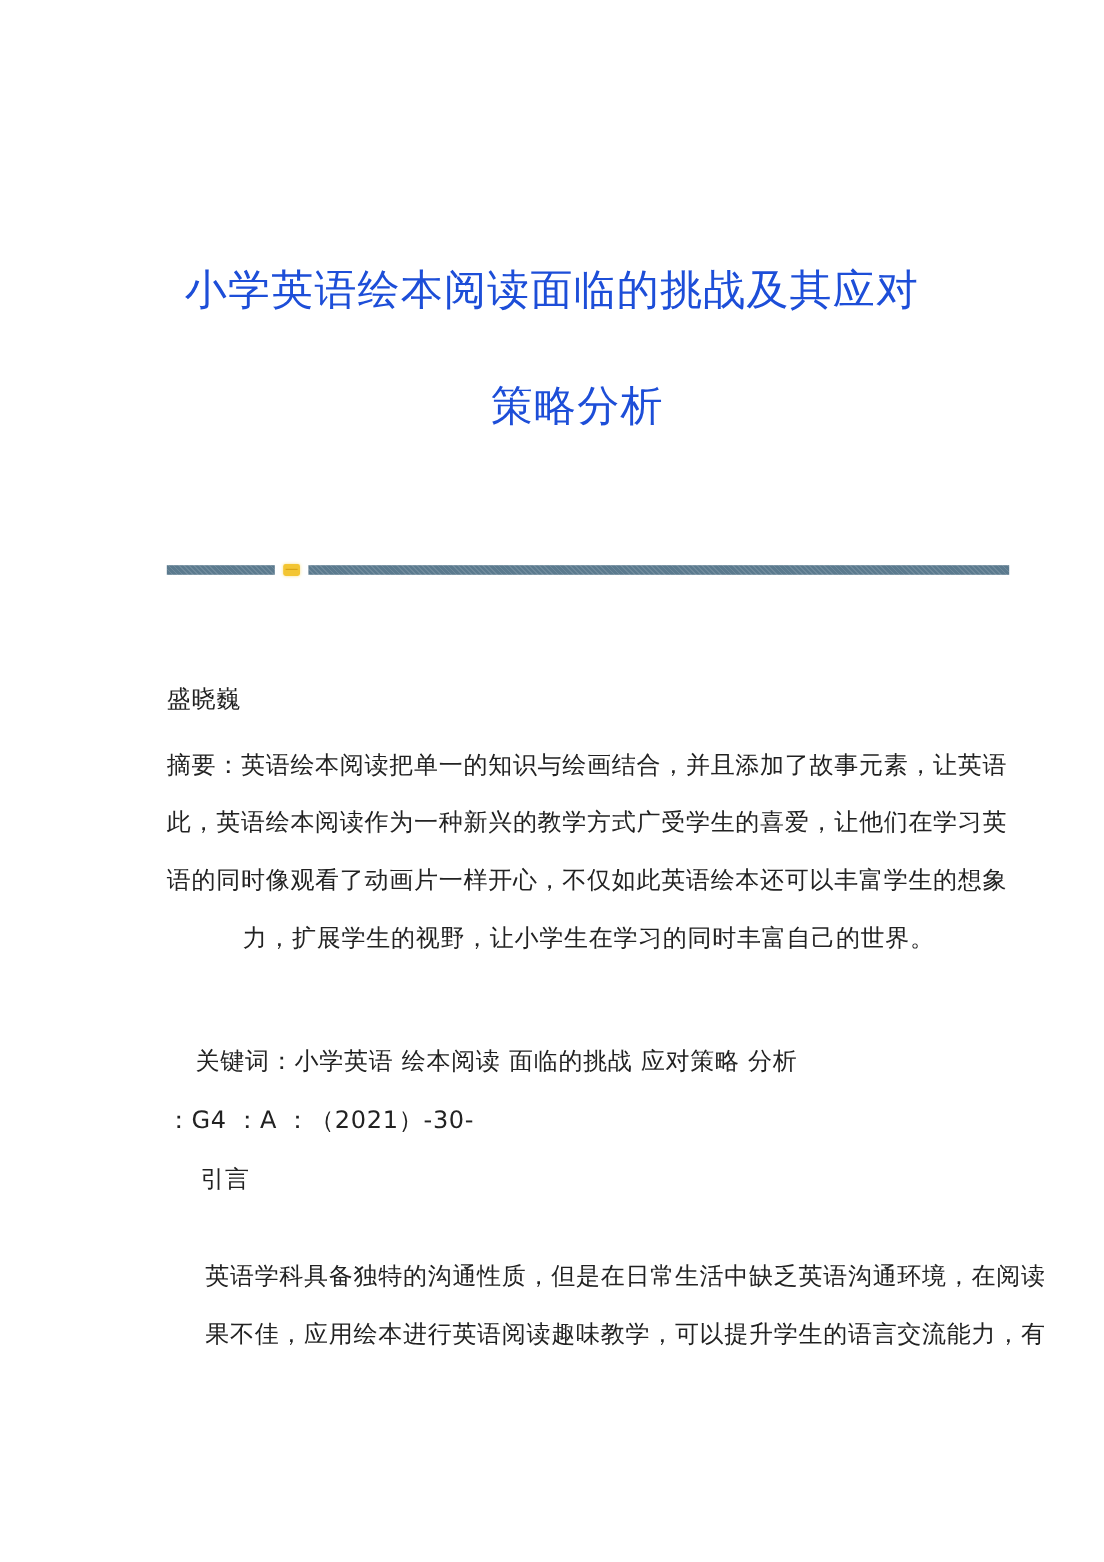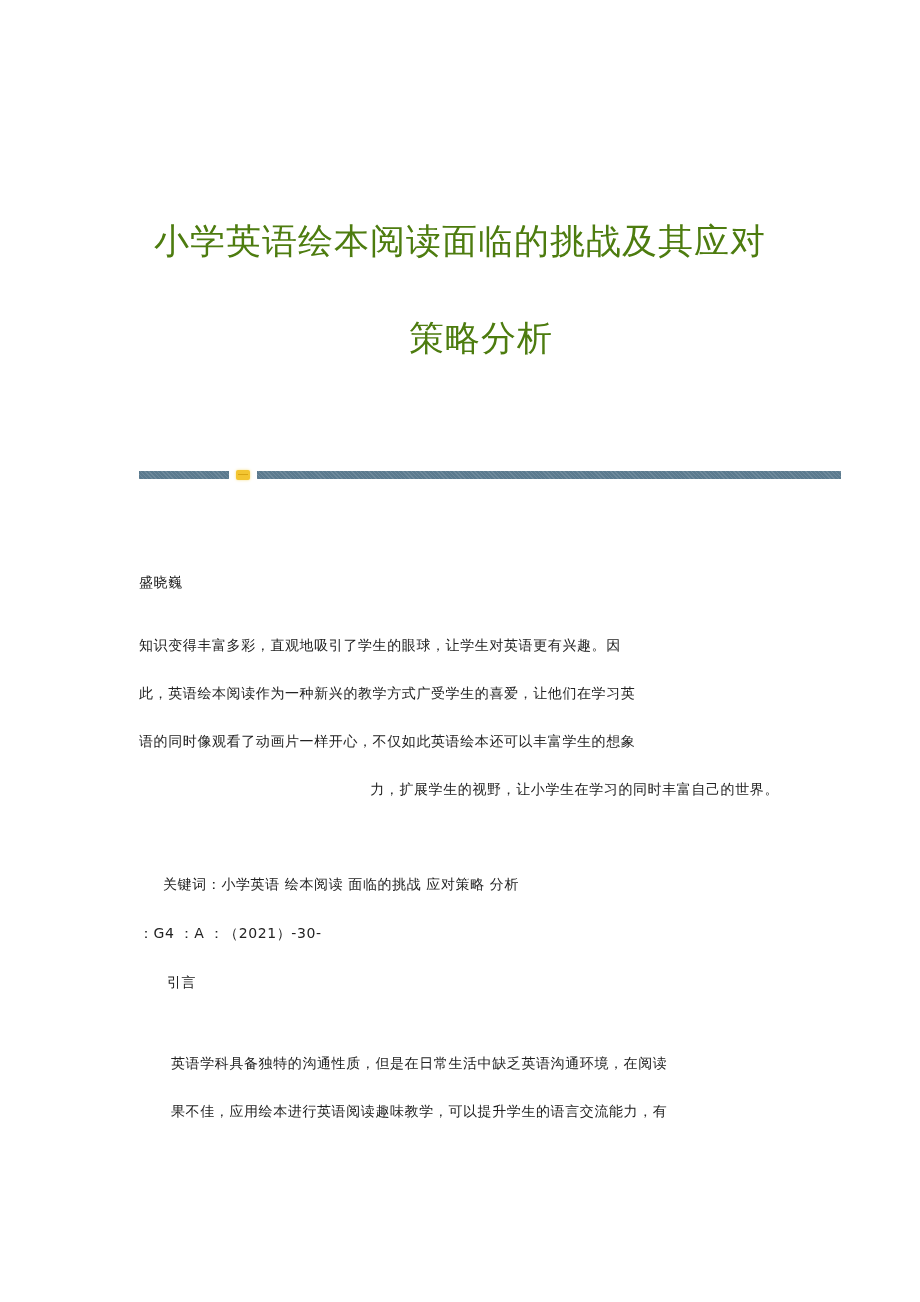--- a/index.html
+++ b/index.html
@@ -1,46 +1,46 @@
 <!DOCTYPE html>
 <html><head>
   <meta charset="utf-8">
   <style>
     html, body { margin: 0; padding: 0; background: #ffffff; }
     body { width: 920px; height: 1302px; position: relative; overflow: hidden; font-family: "DejaVu Sans", sans-serif; color: #111; }
-    .title-line { position: absolute; left: 0; width: 920px; text-align: center; font-size: 35px; letter-spacing: 1px; color: #4d7c0f; font-family: "DejaVu Sans", sans-serif; }
+    .title-line { position: absolute; left: 0; width: 920px; text-align: center; font-size: 35px; letter-spacing: 1px; color: #1d4ed8; font-family: "DejaVu Sans", sans-serif; }
     .t1 { top: 218px; }
     .t2 { top: 315px; padding-left: 21px; }
     .divider { position: absolute; top: 470px; left: 139px; width: 702px; height: 10px; }
     .bar { position: absolute; top: 1px; height: 8px; background: #5b7a8e;
       background-image: repeating-linear-gradient(45deg, rgba(255,255,255,0.12) 0 1px, transparent 1px 3px); }
     .bar-left { left: 0; width: 90px; }
     .bar-right { left: 118px; width: 584px; }
     .ornament { position: absolute; left: 97px; top: 0; width: 14px; height: 10px; background: #f3c531; border-radius: 2px; box-shadow: 0 0 3px #f7e08a; }
     .ornament::after { content: ""; position: absolute; left: 2px; right: 2px; top: 4px; height: 1px; background: #d9a514; }
-    .p { position: absolute; left: 139px; width: 640px; font-size: 14px; line-height: 40px; color: #222; font-family: "DejaVu Sans", sans-serif; letter-spacing: 0.6px; }
+    .p { position: absolute; left: 139px; width: 640px; font-size: 20px; line-height: 40px; color: #222; font-family: "DejaVu Sans", sans-serif; letter-spacing: 0.6px; }
     .line { white-space: nowrap; }
   </style>
 </head>
 <body>
 
 <div>
   <div class="title-line t1">小学英语绘本阅读面临的挑战及其应对</div>
   <div class="title-line t2">策略分析</div>
 
   <div class="divider">
     <div class="bar bar-left"></div>
     <div class="ornament"></div>
     <div class="bar bar-right"></div>
   </div>
 
   <div class="p" style="top:562px;">盛晓巍</div>
 
   <div class="p" style="top:617px;">
-    <div class="line" style="margin-top:8px;">知识变得丰富多彩，直观地吸引了学生的眼球，让学生对英语更有兴趣。因</div>
+    <div class="line">摘要：英语绘本阅读把单一的知识与绘画结合，并且添加了故事元素，让英语</div>
     <div class="line" style="margin-top:8px;">此，英语绘本阅读作为一种新兴的教学方式广受学生的喜爱，让他们在学习英</div>
     <div class="line" style="margin-top:8px;">语的同时像观看了动画片一样开心，不仅如此英语绘本还可以丰富学生的想象</div>
     <div class="line" style="margin-top:8px;text-align:right;">力，扩展学生的视野，让小学生在学习的同时丰富自己的世界。</div>
   </div>
 
   <div class="p line" style="top:864px;margin-left:24px;">关键词：小学英语 绘本阅读 面临的挑战 应对策略 分析</div>
   <div class="p line" style="top:913px;">：G4 ：A ：（2021）-30-</div>
   <div class="p" style="top:962px;margin-left:28px;">引言</div>
 
   <div class="p" style="top:1043px;margin-left:32px;">

